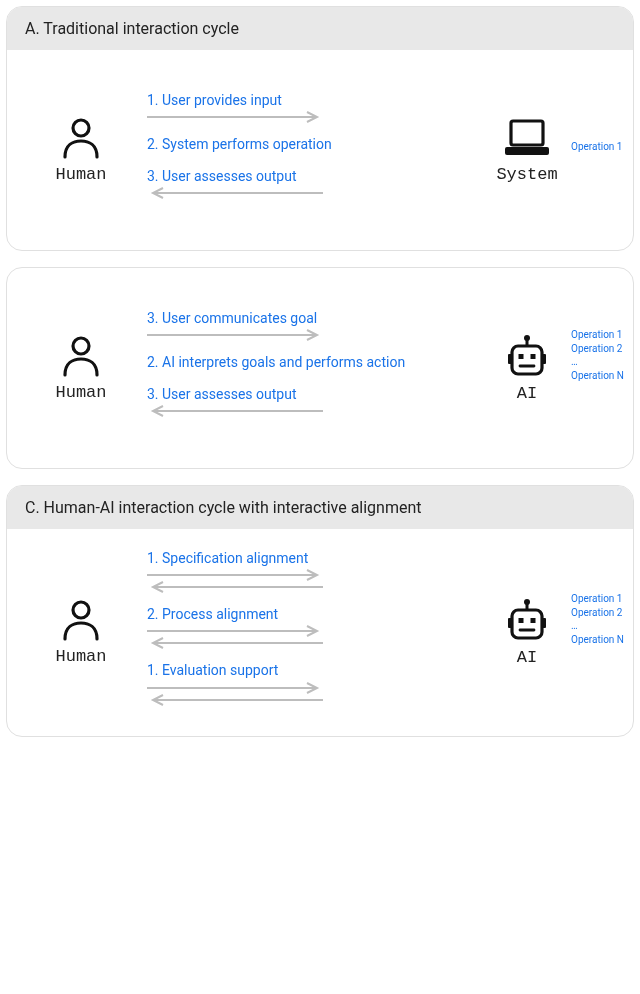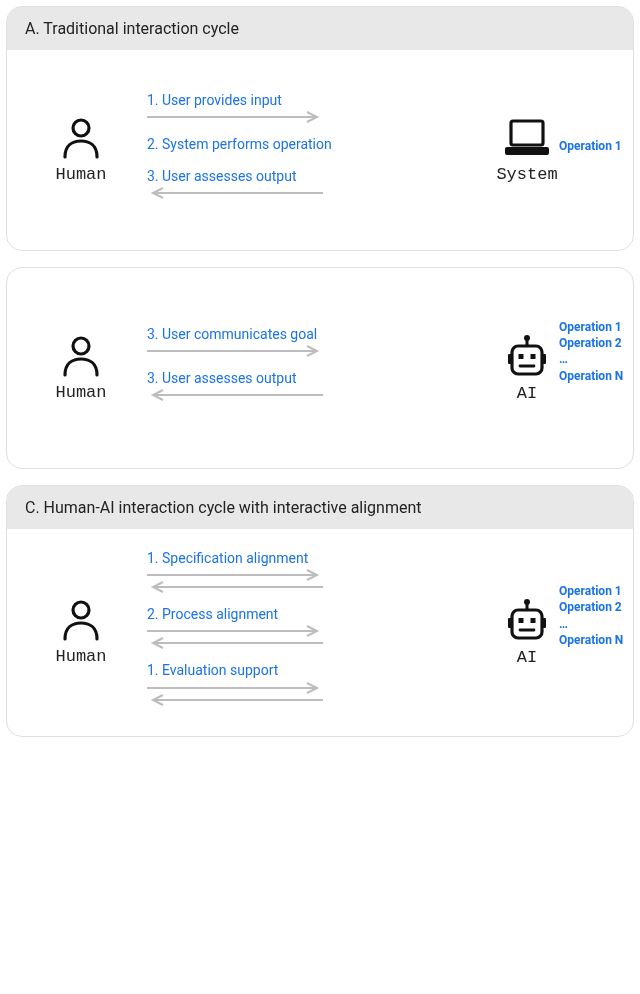--- a/index.html
+++ b/index.html
@@ -76,28 +76,27 @@
       position: relative;
     }
     .sys-col {
       display: flex;
       flex-direction: column;
       align-items: center;
       width: 76px;
     }
     .ops {
       position: absolute;
-      left: 70px;
+      left: 82px;
       top: 50%;
       transform: translateY(-75%);
-      font-size: 12px;
+      font-size: 10px;
       color: #1a73e8;
       line-height: 1.35;
       white-space: nowrap;
-      font-weight: bold;
     }
     .arrow-row {
       height: 12px;
       width: 180px;
     }
   </style>
 </head>
 <body>
 
 <div id="root">
@@ -161,20 +160,23 @@
           <div class="step-group">
             <div class="step-text">3. User communicates goal</div>
             <div class="arrow-row">
               <svg class="arrow-svg" width="180" height="12" viewBox="0 0 180 12">
     <line x1="2" y1="6" x2="170" y2="6" stroke="#bdbdbd" stroke-width="2"></line>
     <polyline points="162,1 172,6 162,11" fill="none" stroke="#bdbdbd" stroke-width="2"></polyline>
   </svg>
             </div>
           </div>
           <div class="step-group">
+            <div class="step-text">2. AI interprets goals and performs action</div>
+          </div>
+          <div class="step-group">
             <div class="step-text">3. User assesses output</div>
             <div class="arrow-row">
               <svg class="arrow-svg" width="180" height="12" viewBox="0 0 180 12">
     <line x1="178" y1="6" x2="10" y2="6" stroke="#bdbdbd" stroke-width="2"></line>
     <polyline points="18,1 8,6 18,11" fill="none" stroke="#bdbdbd" stroke-width="2"></polyline>
   </svg>
             </div>
           </div>
         </div>
         <div class="right-col">

